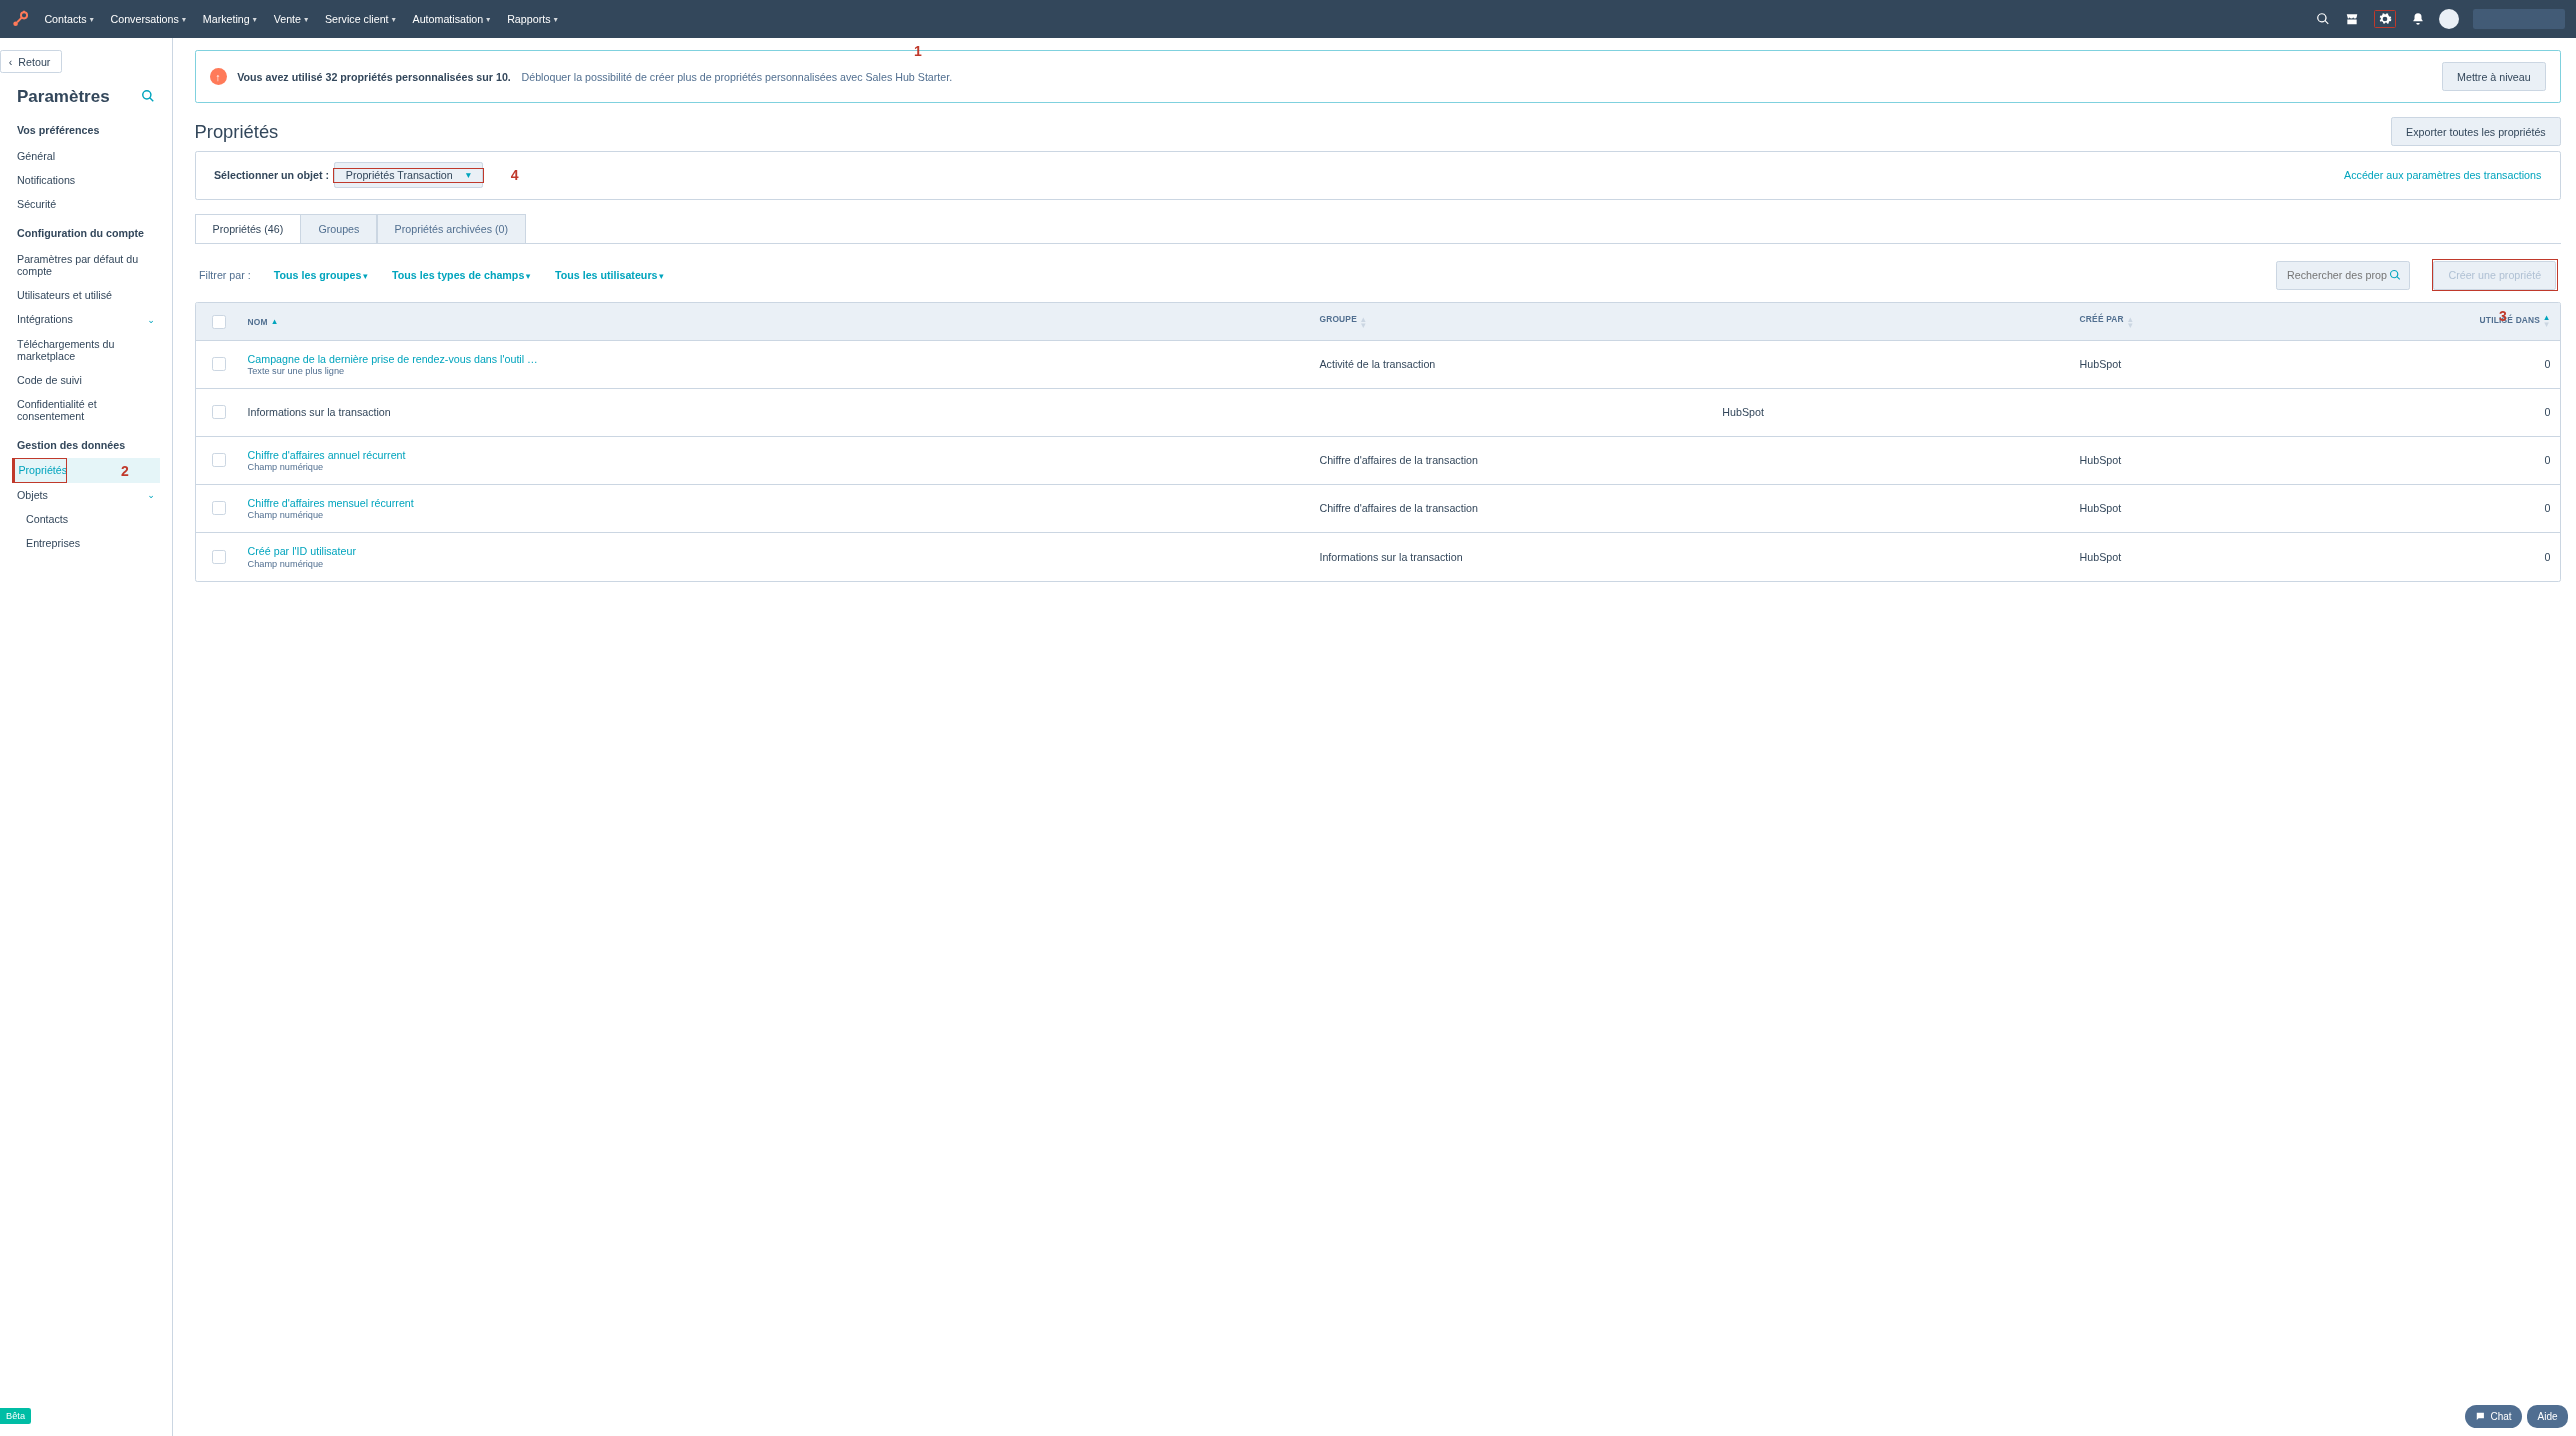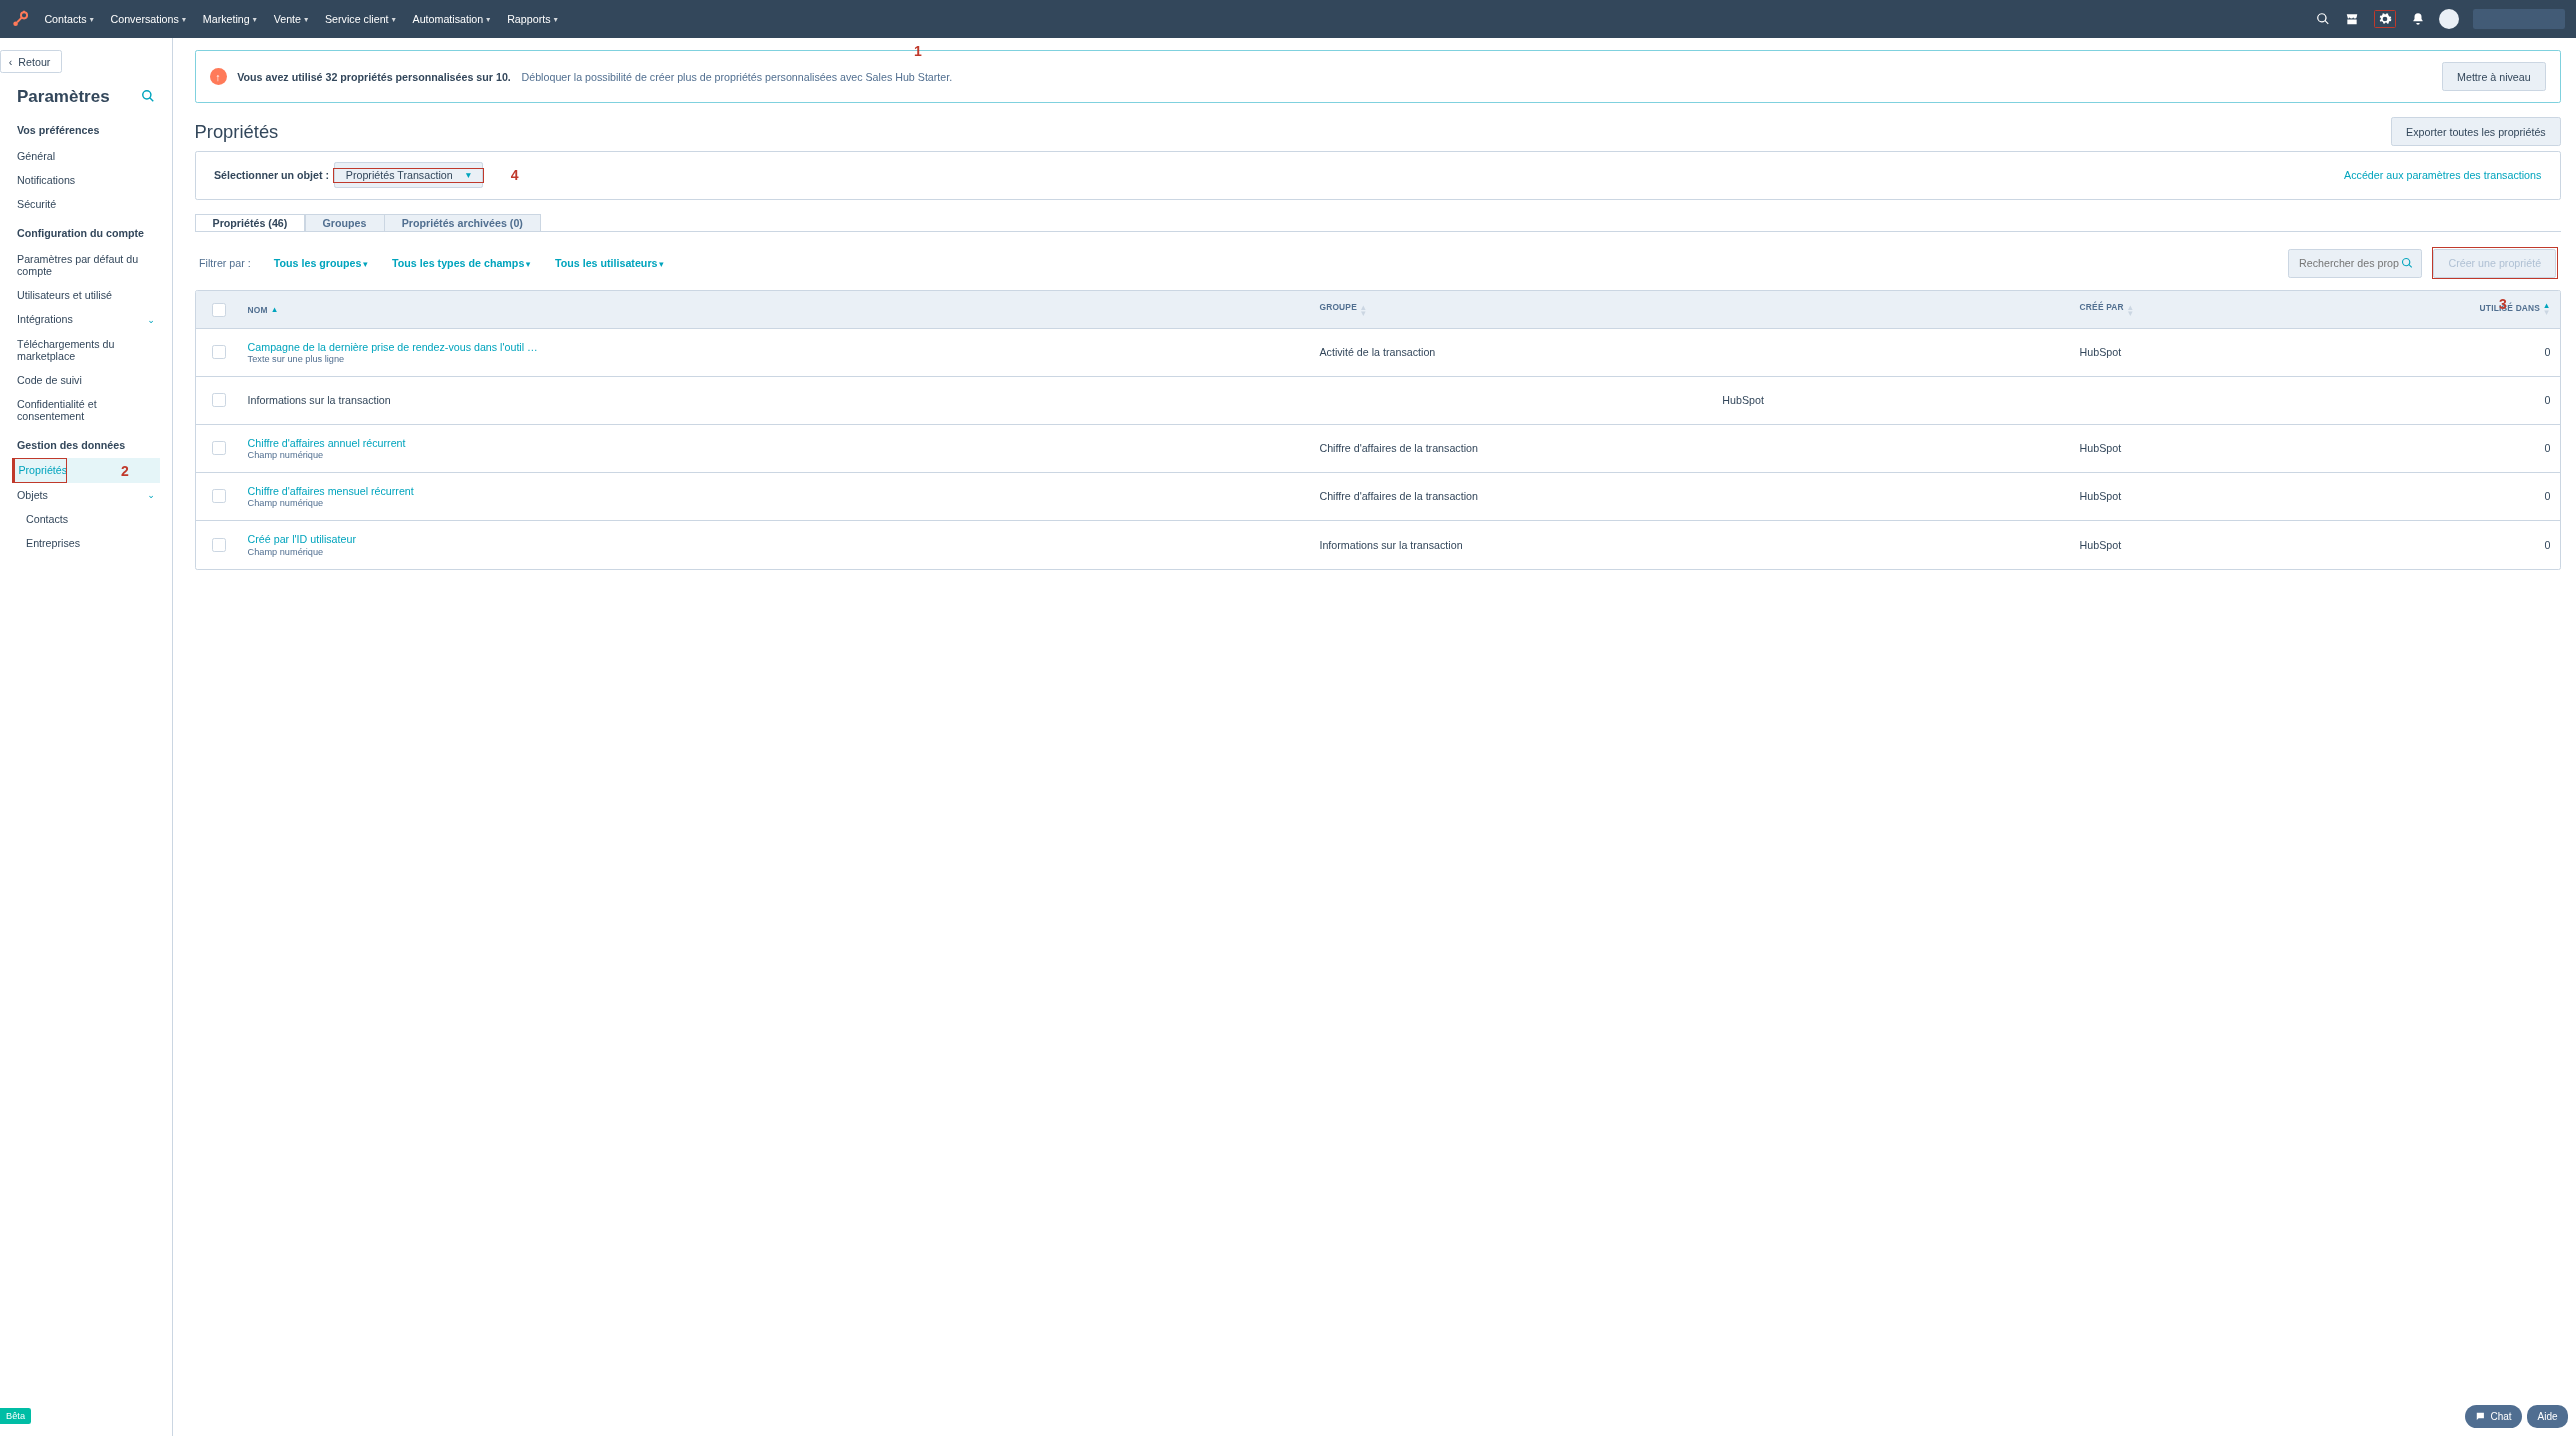--- a/index.html
+++ b/index.html
@@ -60,28 +60,28 @@
   .desc{color:var(--text-light);font-size:10.7px;margin-bottom:14px;}
   .object-row{border:0.8px solid var(--border);border-radius:2.3px;padding:15.3px 18.4px;display:flex;align-items:center;justify-content:space-between;margin-bottom:14px;position:relative;}
   .obj-left{display:flex;align-items:center;gap:5px;}
   .obj-label{font-weight:700;}
   .obj-select{border:0.8px solid var(--border);background:var(--tab-bg);padding:6.1px 29px 6.1px 10.7px;border-radius:2.3px;position:relative;min-width:153px;cursor:pointer;}
   .obj-select .caret{position:absolute;right:9.2px;top:50%;transform:translateY(-50%);color:var(--teal);font-size:8.4px;}
   .obj-select-wrap{position:relative;display:inline-block;}
   .obj-red{position:absolute;left:-1.5px;top:-1.5px;right:-1.5px;bottom:-1.5px;border:1.5px solid var(--red);pointer-events:none;}
   .obj-link{color:var(--teal);cursor:pointer;}
   .tabs{display:flex;border-bottom:0.8px solid var(--border);}
-  .tab{border:0.8px solid var(--border);border-bottom:none;background:var(--tab-bg);padding:2px 17px;font-size:10.7px;color:var(--text-light);cursor:pointer;margin-right:-0.8px;font-weight:bold;}
+  .tab{border:0.8px solid var(--border);border-bottom:none;background:var(--tab-bg);padding:8px 17px;font-size:10.7px;color:var(--text-light);cursor:pointer;margin-right:-0.8px;}
   .tab.active{background:#fff;color:var(--text);position:relative;}
   .tab.active::after{content:"";position:absolute;left:0;right:0;bottom:-0.8px;height:1.5px;background:#fff;}
   .filter-row{display:flex;align-items:center;gap:23px;padding:17px 4.6px 12.3px 4.6px;}
   .filter-row .lbl{color:var(--text-light);}
   .filter-link{color:var(--teal);display:flex;align-items:flex-end;gap:0;cursor:pointer;font-weight:bold;}
   .filter-link .caret{font-size:7.7px;}
-  .filter-right{margin-left:auto;display:flex;align-items:center;gap:11px;}
+  .filter-right{margin-left:auto;display:flex;align-items:center;gap:23px;}
   .search-box{border:0.8px solid var(--border);background:var(--tab-bg);display:flex;align-items:center;padding:0 7.7px;height:29px;border-radius:2.3px;width:134px;}
   .search-box input{border:none;background:transparent;outline:none;width:100%;font-size:10.7px;color:var(--text-light);}
   .search-box svg{width:12.3px;height:12.3px;fill:var(--teal);flex:none;}
   .create-wrap{position:relative;display:inline-block;}
   .create-btn{border:0.8px solid var(--border);background:var(--tab-bg);color:#b0c1d4;padding:7.7px 14px;border-radius:2.3px;font-size:10.7px;cursor:pointer;}
   .create-red{position:absolute;left:-1.5px;top:-1.5px;right:-1.5px;bottom:-1.5px;border:1.5px solid var(--red);pointer-events:none;}
   
   .tbl{border:0.8px solid var(--border);border-radius:2.3px;overflow:hidden;}
   .thead{background:var(--tab-bg);display:flex;align-items:center;border-bottom:0.8px solid var(--border);font-size:8.4px;font-weight:700;letter-spacing:0.2px;text-transform:uppercase;color:var(--text-light);}
   .col-chk{width:46px;display:flex;justify-content:center;align-items:center;}

